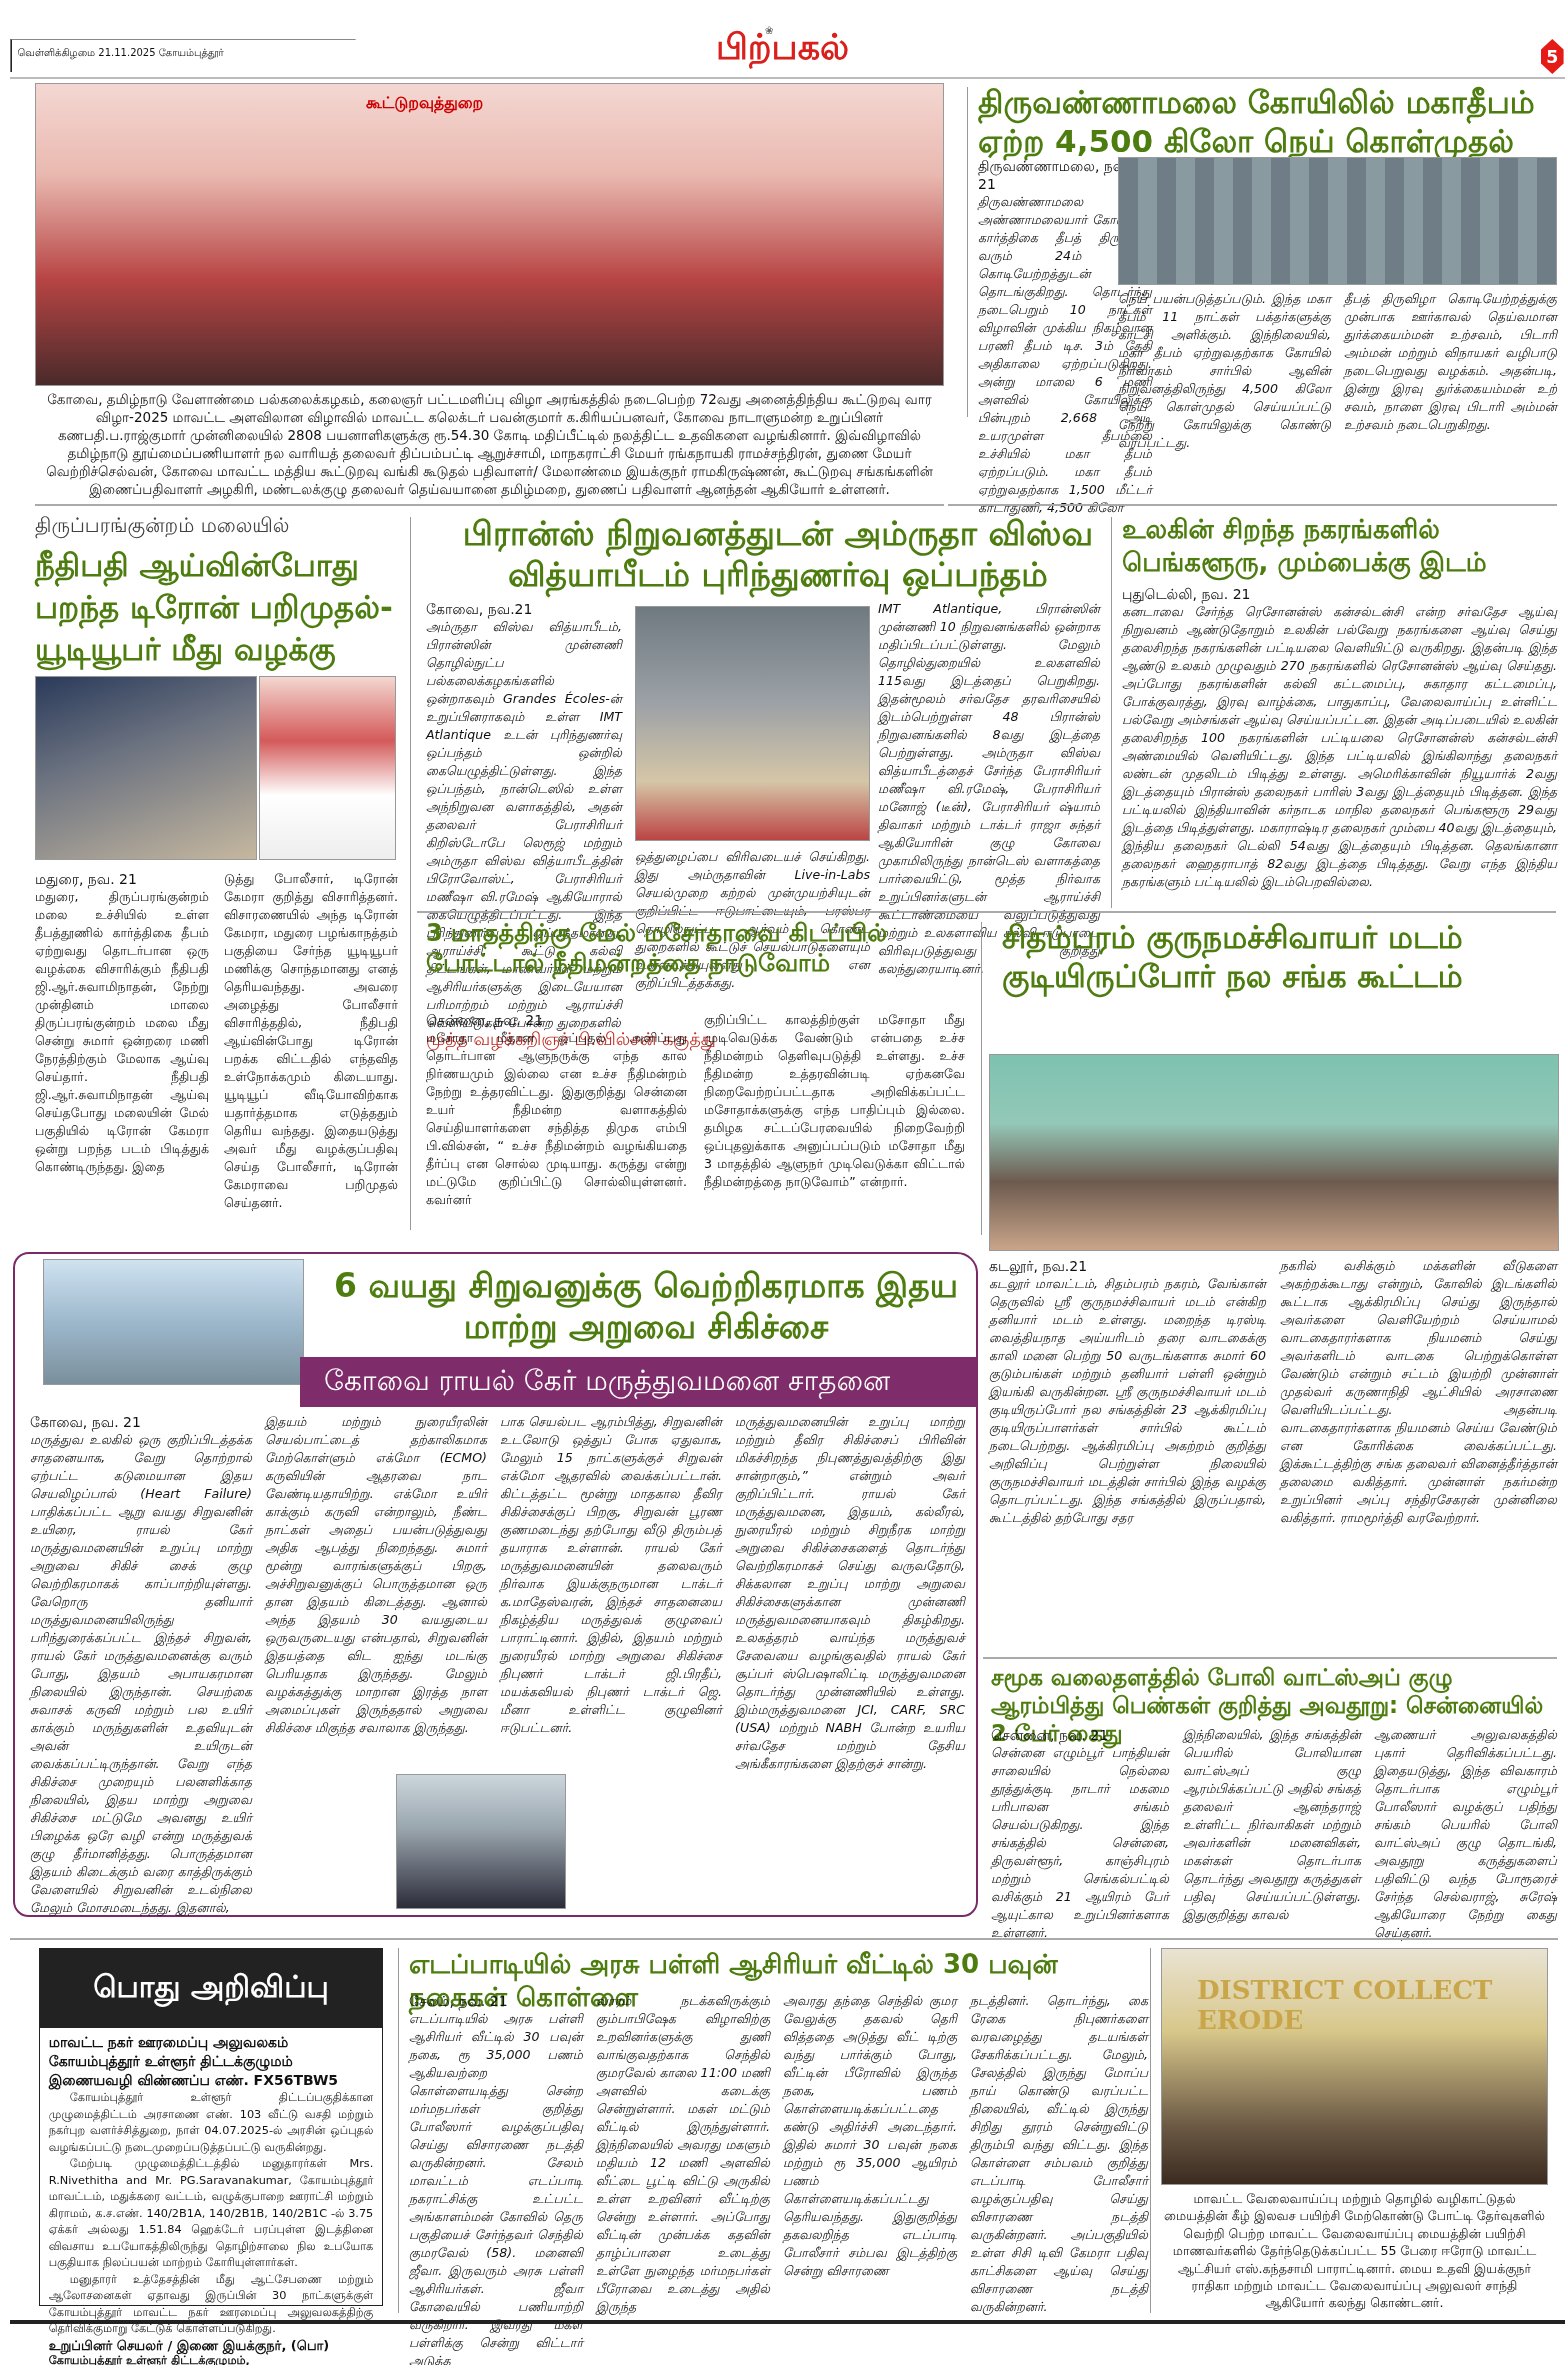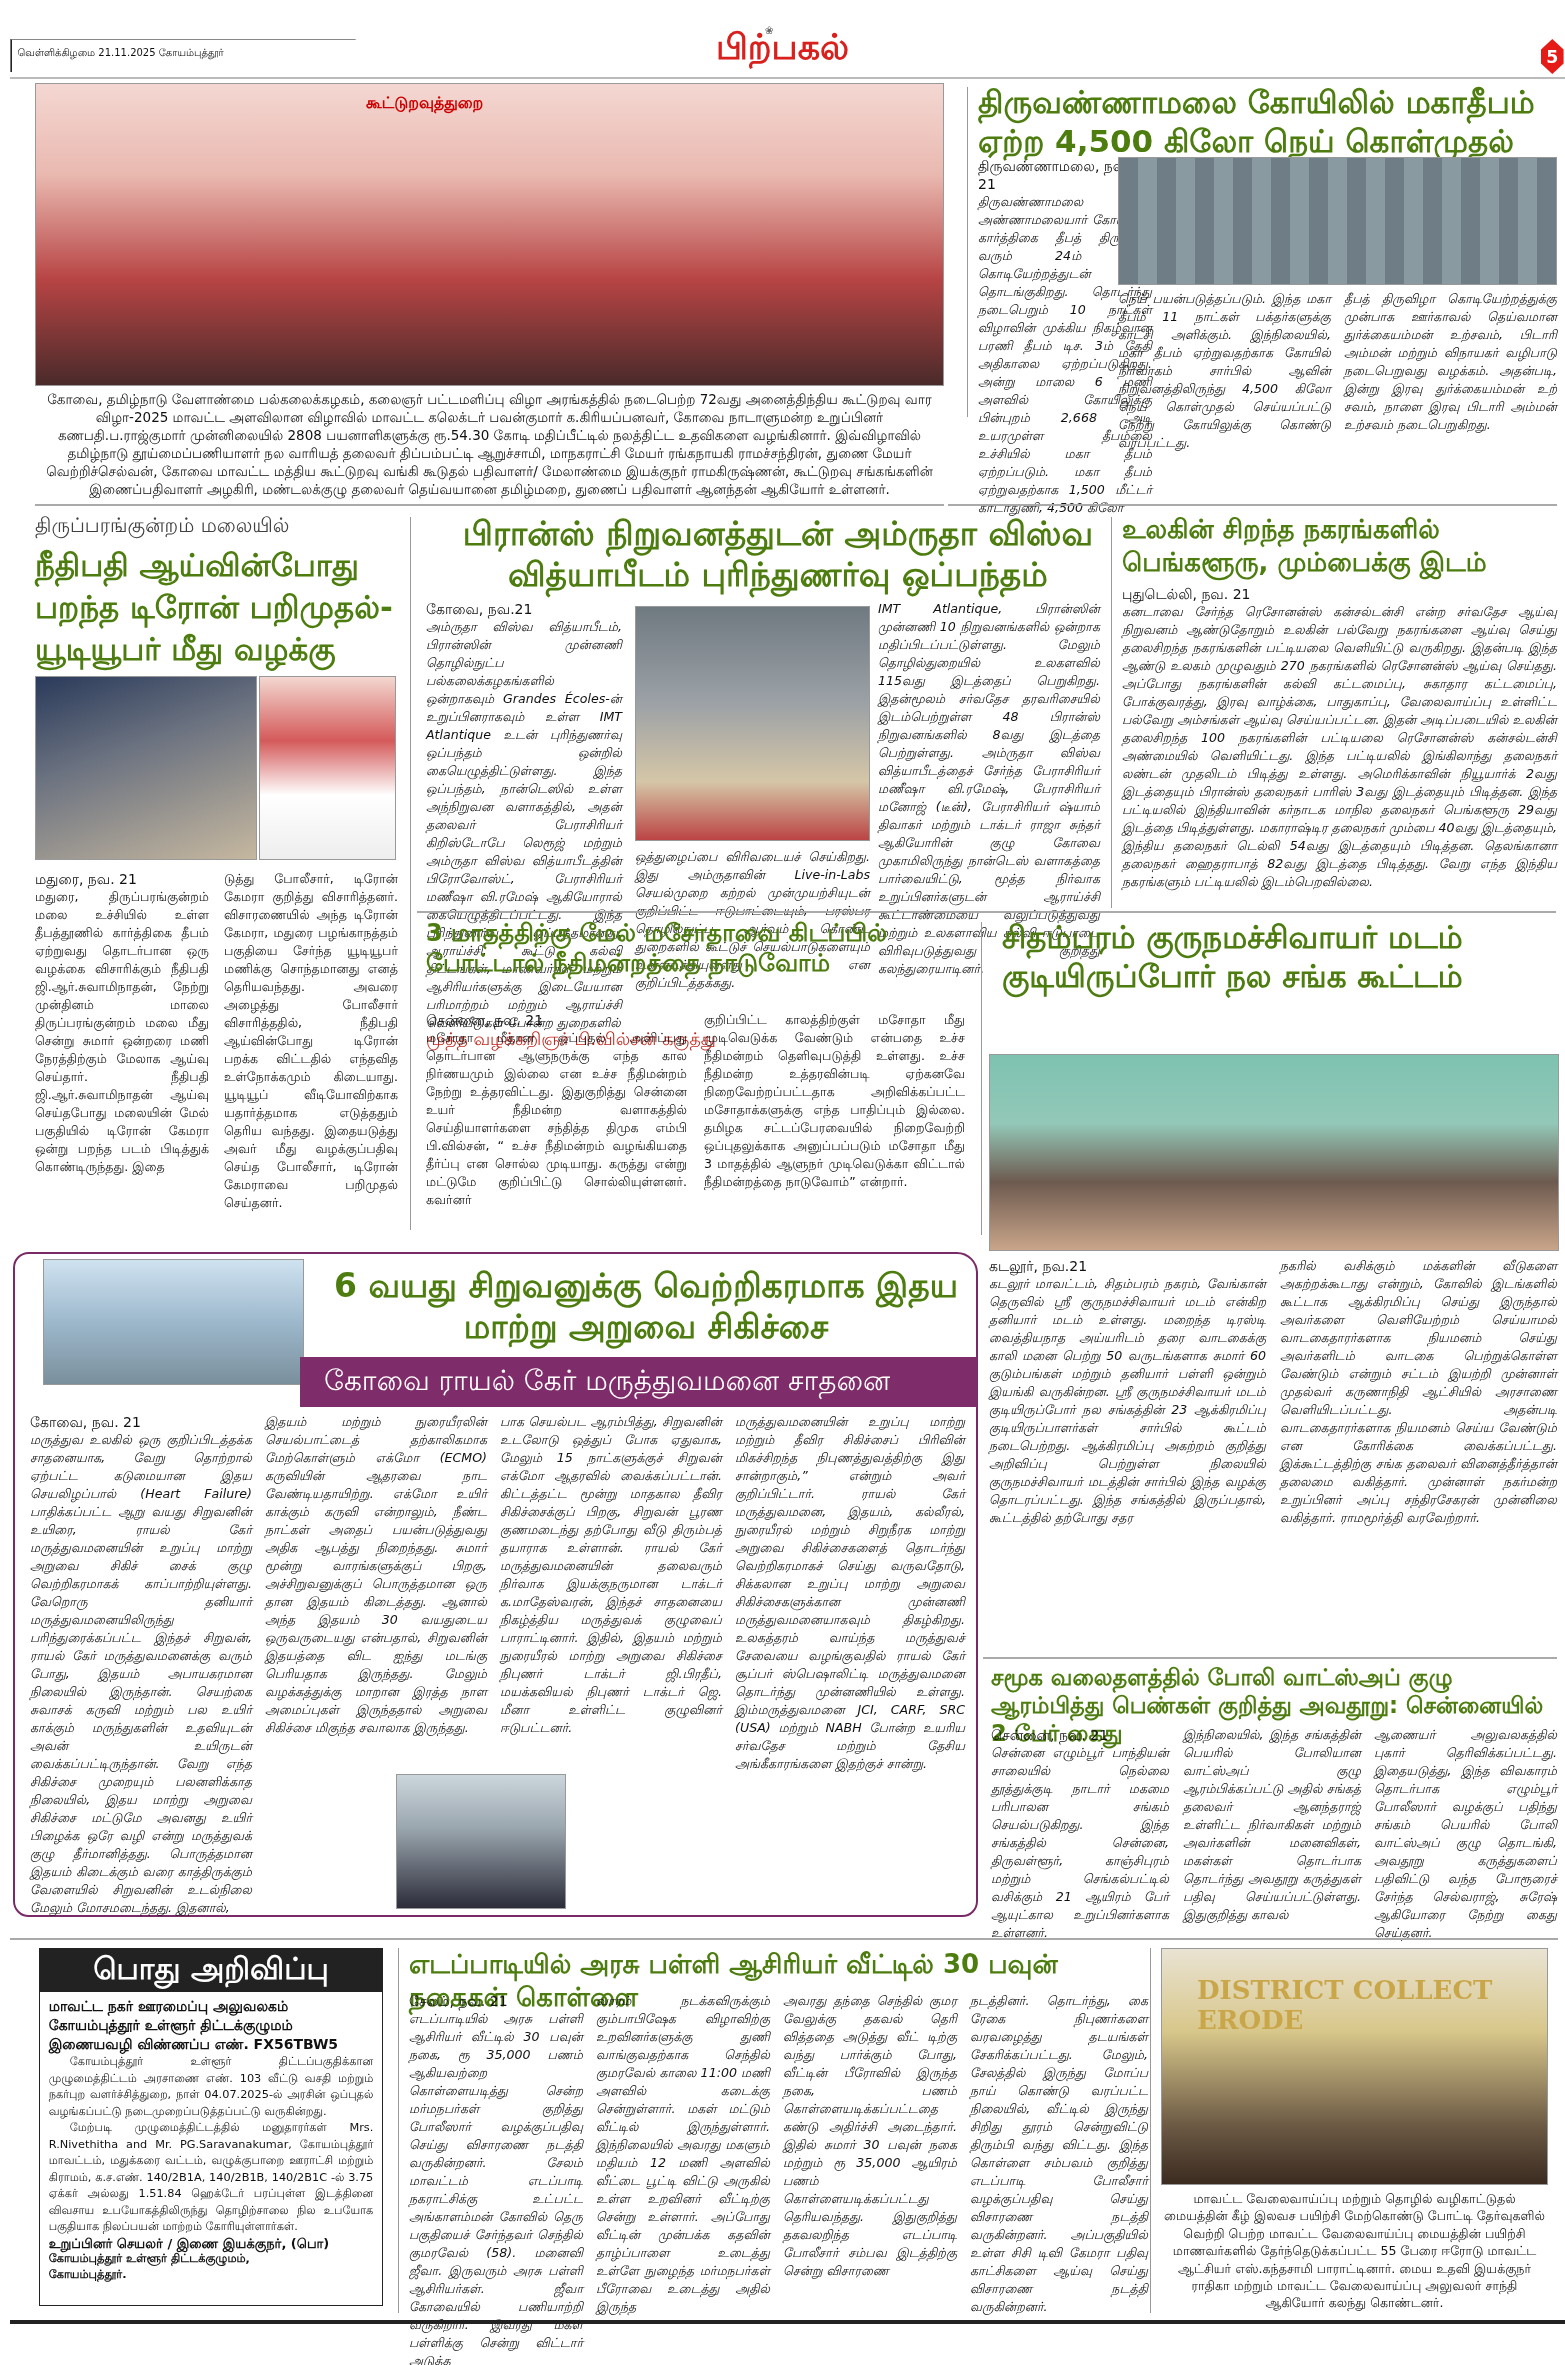--- a/index.html
+++ b/index.html
@@ -24,21 +24,21 @@
 .headline{font-weight:bold;color:#4d7c0f;line-height:1.25}
 .dateline{font-size:14px;line-height:18px;font-weight:normal}
 .body{font-size:12.6px;line-height:18px;text-align:justify;font-style:italic;color:#111}
 .vrule{width:0.9px;background:#999}
 .hrule{height:1.7px;background:#aaa}
 .kicker{font-size:20px;color:#404040}
 .subhead-red{font-size:17.4px;color:#c0291f}
 .purplebox{border:2.6px solid #7a2b67;border-radius:15.7px;border-top-right-radius:21px}
 .purple-band{background:#7f2c6a;color:#fff;font-size:28px;display:flex;align-items:center;padding-left:24px}
 .notice{border:1.7px solid #222}
-.notice-head{background:#222;color:#fff;font-size:30px;font-weight:bold;text-align:center;padding:2px 0}
+.notice-head{background:#222;color:#fff;font-size:30px;font-weight:bold;text-align:center;padding:20px 0}
 .notice-body{font-size:11.3px;line-height:16.5px;padding:5.2px 8.7px;text-align:justify}
 .notice-body .c{font-weight:bold;font-size:14px;line-height:19px}
 .bottomline{left:10.4px;top:2320px;width:1557px;height:3.5px;background:#222}
 </style>
 </head>
 <body>
 
 <div class="abs hdr-date">வெள்ளிக்கிழமை 21.11.2025 கோயம்புத்தூர்</div>
 <div class="abs mast-emblem">❀</div>
 <div class="abs masthead">பிற்பகல்</div>
@@ -132,20 +132,21 @@
 <div class="abs hrule" style="left:10.4px;top:1938px;width:1548px"></div>
 
 <div class="abs notice" style="left:39px;top:1948px;width:344px;height:358px">
   <div class="notice-head">பொது அறிவிப்பு</div>
   <div class="notice-body">
     <div class="c">மாவட்ட நகர் ஊரமைப்பு அலுவலகம்</div>
     <div class="c">கோயம்புத்தூர் உள்ளூர் திட்டக்குழுமம்</div>
     <div class="c">இணையவழி விண்ணப்ப எண். FX56TBW5</div>
     <p style="text-indent:21px">கோயம்புத்தூர் உள்ளூர் திட்டப்பகுதிக்கான முழுமைத்திட்டம் அரசாணை எண். 103 வீட்டு வசதி மற்றும் நகர்புற வளர்ச்சித்துறை, நாள் 04.07.2025-ல் அரசின் ஒப்புதல் வழங்கப்பட்டு நடைமுறைப்படுத்தப்பட்டு வருகின்றது.</p>
     <p style="text-indent:21px">மேற்படி முழுமைத்திட்டத்தில் மனுதாரர்கள் Mrs. R.Nivethitha and Mr. PG.Saravanakumar, கோயம்புத்தூர் மாவட்டம், மதுக்கரை வட்டம், வழுக்குபாறை ஊராட்சி மற்றும் கிராமம், க.ச.எண். 140/2B1A, 140/2B1B, 140/2B1C -ல் 3.75 ஏக்கர் அல்லது 1.51.84 ஹெக்டேர் பரப்புள்ள இடத்தினை விவசாய உபயோகத்திலிருந்து தொழிற்சாலை நில உபயோக பகுதியாக நிலப்பயன் மாற்றம் கோரியுள்ளார்கள்.</p>
+    <p style="text-indent:21px">மனுதாரர் உத்தேசத்தின் மீது ஆட்சேபணை மற்றும் ஆலோசனைகள் ஏதாவது இருப்பின் 30 நாட்களுக்குள் கோயம்புத்தூர் மாவட்ட நகர் ஊரமைப்பு அலுவலகத்திற்கு தெரிவிக்குமாறு கேட்டுக் கொள்ளப்படுகிறது.</p>
     <div class="c" style="font-size:13px;line-height:15.7px">உறுப்பினர் செயலர் / இணை இயக்குநர், (பொ)</div>
     <div class="c" style="font-size:11.3px;line-height:15.7px">கோயம்புத்தூர் உள்ளூர் திட்டக்குழுமம்,</div>
     <div class="c" style="font-size:11.3px;line-height:15.7px">கோயம்புத்தூர்.</div>
   </div>
 </div>
 <div class="abs vrule" style="left:398px;top:1948px;height:365px"></div>
 
 <div class="abs headline" style="left:409px;top:1948px;width:748px;font-size:26px">எடப்பாடியில் அரசு பள்ளி ஆசிரியர் வீட்டில் 30 பவுன் நகைகள் கொள்ளை</div>
 <div class="abs" style="left:409px;top:1992px;width:174px">
   <div class="dateline">சேலம், நவ. 21</div>

